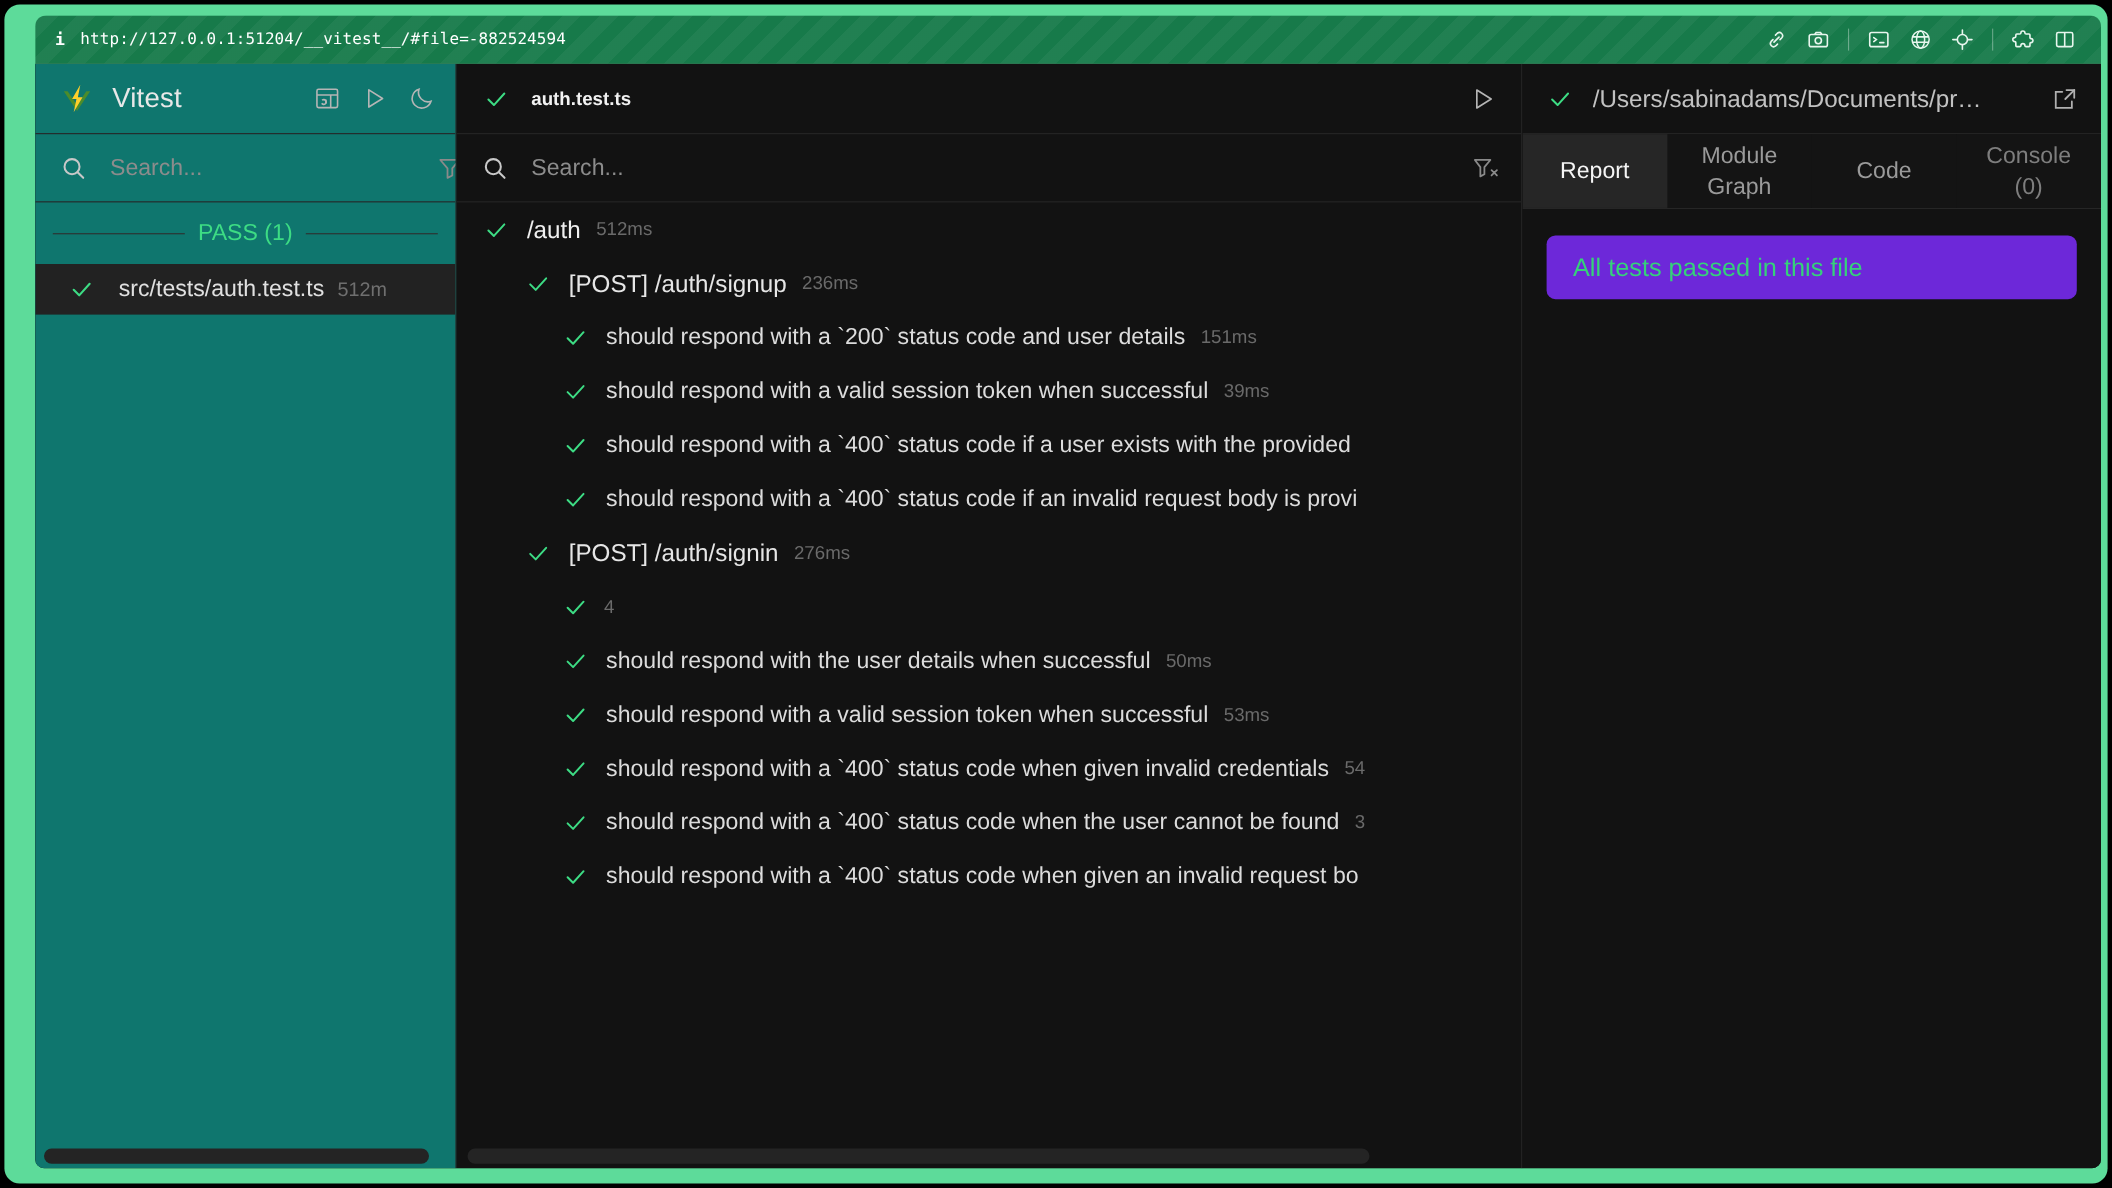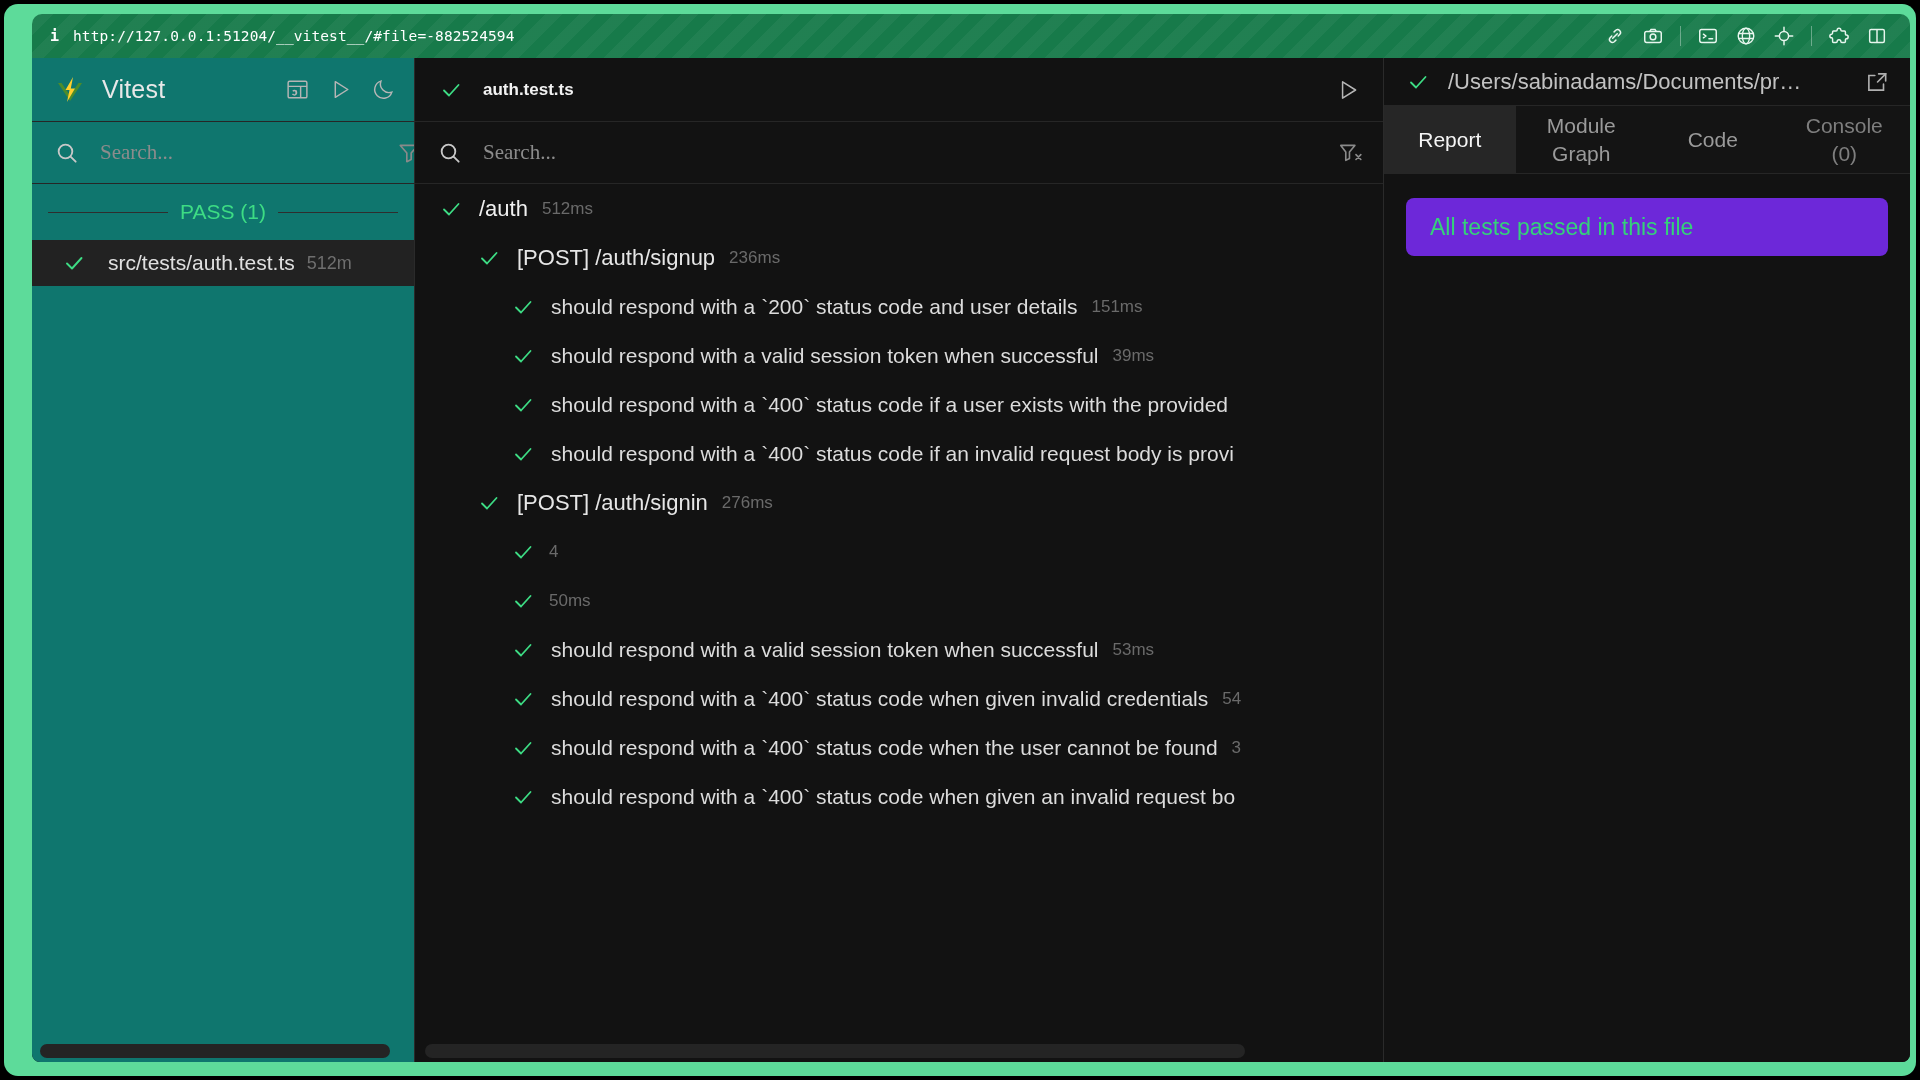--- a/index.html
+++ b/index.html
@@ -80,21 +80,21 @@
   .searchrow {
     height: 62px; display: flex; align-items: center;
     padding: 0 0 0 22px; border-bottom: 1px solid #262626;
     position: relative;
   }
   .searchrow .mag { width: 26px; height: 26px; flex: 0 0 26px; }
   .searchrow .mag svg { width: 26px; height: 26px; display: block; }
   .searchinput {
     flex: 1; background: transparent; border: none; outline: none;
     color: #d6d6d6; font-size: 21px; margin-left: 20px;
-    font-family: Liberation Serif, serif;
+    font-family: Liberation Sans, sans-serif;
   }
   .searchinput::placeholder { color: #8c8c8c; }
   .funnel { position: absolute; right: -8px; width: 26px; height: 26px; }
   .funnel svg { width: 26px; height: 26px; display: block; }
   .pass-head {
     height: 56px; display: flex; align-items: center;
     gap: 12px; padding: 0 16px;
   }
   .pass-line { flex: 1; height: 1px; background: #2e2e2e; }
   .pass-label {
@@ -142,21 +142,21 @@
   .lvl2 { padding-left: 96px; }
   .lvl0 .t-label { color: #f0f0f0; }
   .lvl1 .t-label { color: #e6e6e6; }
   .lvl2 .t-label { color: #dcdcdc; font-size: 21px; }
   
   #right {
     flex: 1; height: 100%; background: #121212;
     position: relative; overflow: hidden;
   }
   .r-header {
-    height: 48px; display: flex; align-items: center;
+    height: 64px; display: flex; align-items: center;
     padding: 0 20px 0 22px; border-bottom: 1px solid #262626;
   }
   .r-path {
     color: #c2c2c2; font-size: 22px; margin-left: 18px;
     overflow: hidden; white-space: nowrap;
   }
   .r-ext { margin-left: auto; width: 26px; height: 26px; }
   .r-ext svg { display: block; width: 26px; height: 26px; }
   .tabs { display: flex; height: 68px; border-bottom: 1px solid #262626; }
   .tab {
@@ -409,20 +409,21 @@
               </svg>
             </span>
             <span class="t-dur">4</span>
           </div>
           <div class="t-row lvl2">
             <span class="chk">
               <svg viewBox="0 0 24 24" fill="none" stroke="#3ddc84" stroke-width="1.8" stroke-linecap="round" stroke-linejoin="round">
                 <path d="M5 12.5 10 17.5 19.5 7"></path>
               </svg>
             </span>
+            <span class="t-label">should respond with the user details when successful</span>
             <span class="t-dur">50ms</span>
           </div>
           <div class="t-row lvl2">
             <span class="chk">
               <svg viewBox="0 0 24 24" fill="none" stroke="#3ddc84" stroke-width="1.8" stroke-linecap="round" stroke-linejoin="round">
                 <path d="M5 12.5 10 17.5 19.5 7"></path>
               </svg>
             </span>
             <span class="t-label">should respond with a valid session token when successful</span>
             <span class="t-dur">53ms</span>

